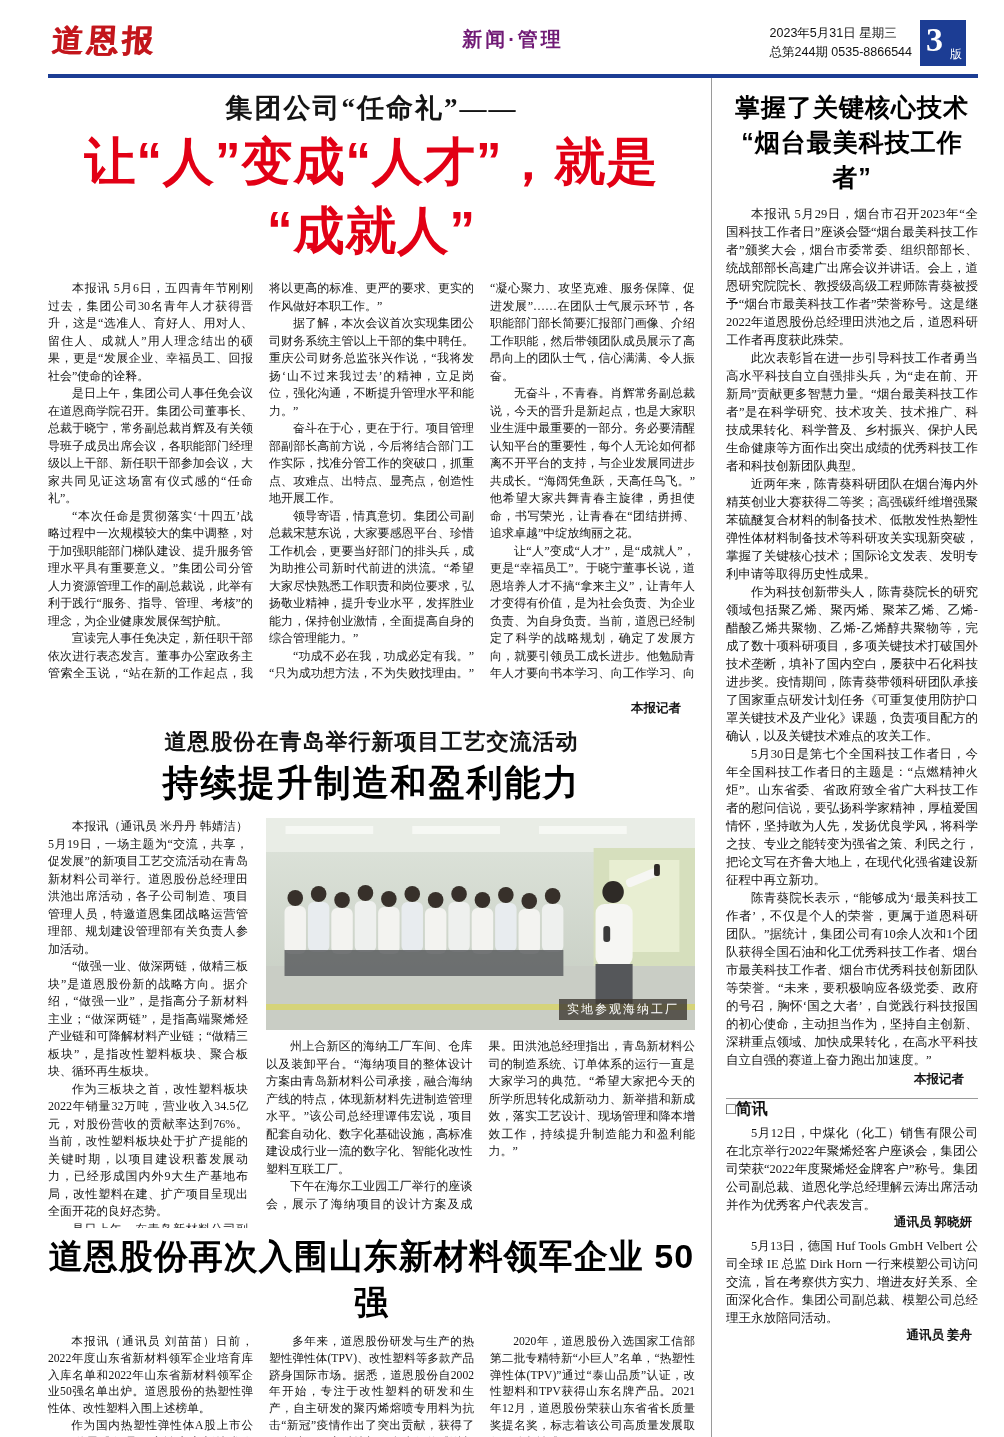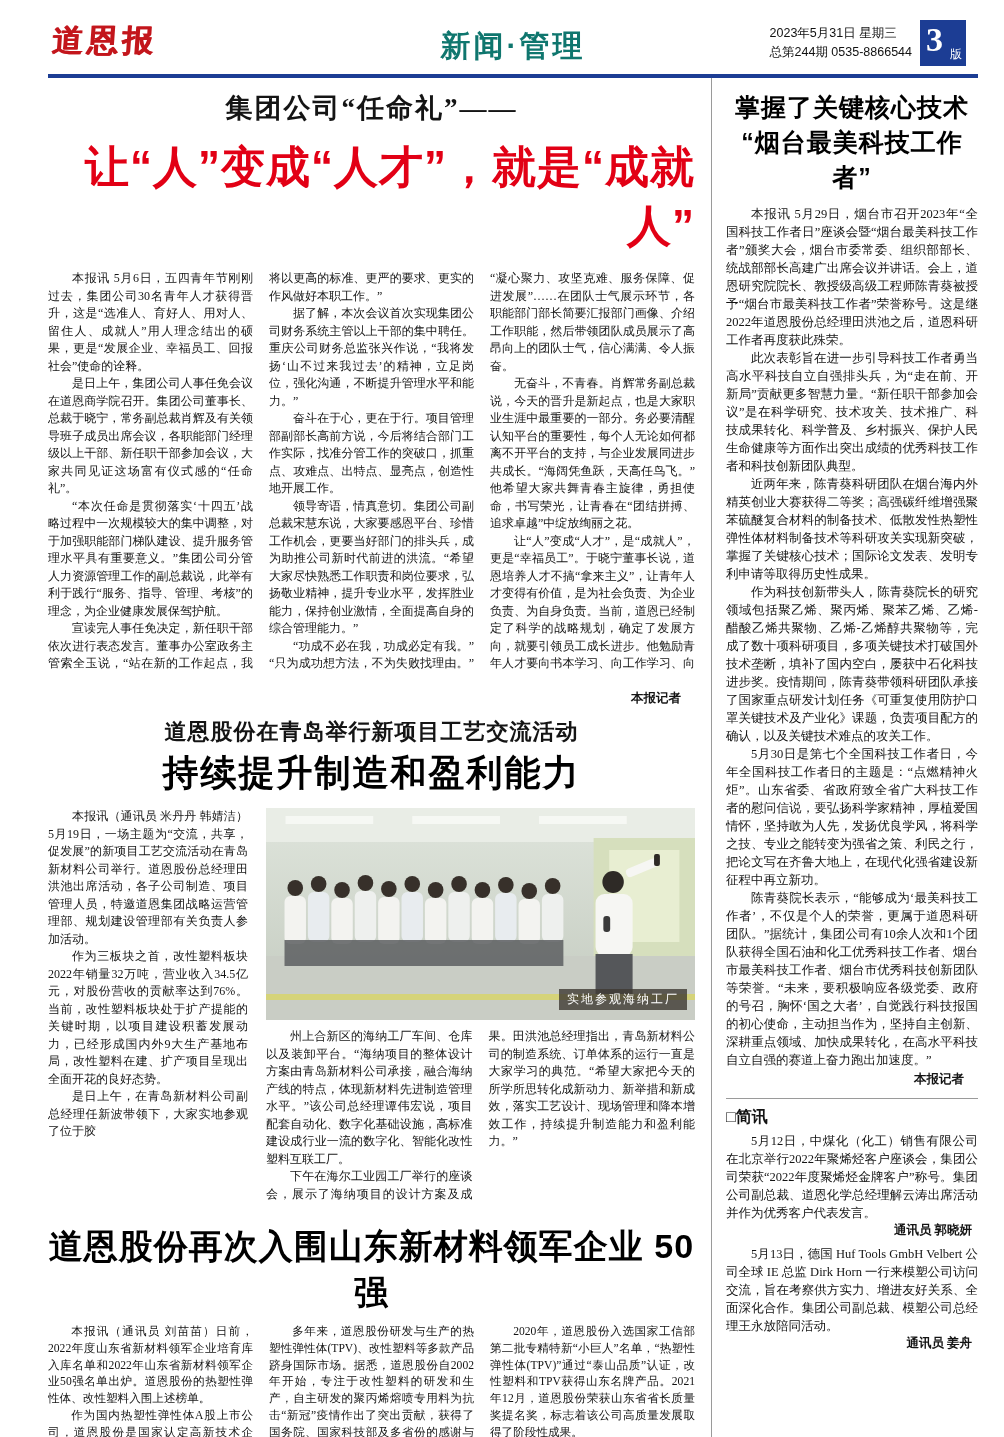--- a/index.html
+++ b/index.html
@@ -11,42 +11,42 @@
   }
   
   .header{position:relative;height:60px;margin-top:14px;border-bottom:4px solid #1c3d94;}
   .masthead{
     position:absolute;left:4px;top:6px;font-size:31px;font-weight:700;color:#c3161c;
     font-family:"Liberation Serif","DejaVu Serif",serif;letter-spacing:4px;
     transform:skewX(-4deg);text-shadow:1px 0 0 #c3161c;
   }
   .section-title{
     position:absolute;left:0;right:0;top:12px;text-align:center;
-    font-family:"Liberation Sans","DejaVu Sans",sans-serif;font-weight:800;font-size:30px;letter-spacing:3px;color:#0f766e;
+    font-family:"Liberation Sans","DejaVu Sans",sans-serif;font-weight:800;font-size:20px;letter-spacing:3px;color:#701a75;
   }
   .header-right{position:absolute;right:12px;top:6px;display:flex;align-items:flex-start;}
   .date-block{text-align:left;font-size:12.5px;line-height:1.5;color:#111;
     font-family:"Liberation Sans","DejaVu Sans",sans-serif;margin-right:8px;margin-top:4px;}
   .page-box{width:46px;height:46px;background:#1c3d94;color:#fff;position:relative;}
   .page-box .num{position:absolute;left:6px;top:1px;font-size:34px;font-weight:700;
     font-family:"Liberation Serif","DejaVu Serif",serif;}
   .page-box .lab{position:absolute;right:4px;bottom:3px;font-size:12px;
     font-family:"Liberation Sans","DejaVu Sans",sans-serif;}
   
   .content{display:flex;align-items:stretch;}
   .main{width:664px;box-sizing:border-box;padding-right:16px;border-right:1px solid #9a9a9a;}
   .sidebar{flex:1;box-sizing:border-box;padding-left:14px;}
   
   .para{margin:0;text-indent:2em;text-align:justify;}
   .byline{margin:2px 14px 0 0;text-align:right;font-weight:700;font-size:12.5px;}
   
   .top-article{margin-top:12px;}
   .kicker{margin:0;text-align:center;font-size:27px;font-weight:600;letter-spacing:2px;}
-  .top-headline{margin:12px 0 0;text-align:right;color:#e20015;
-    font-family:"Liberation Sans","DejaVu Sans",sans-serif;font-weight:800;font-size:44px;letter-spacing:1px;}
+  .top-headline{margin:2px 0 0;text-align:center;color:#e20015;
+    font-family:"Liberation Sans","DejaVu Sans",sans-serif;font-weight:800;font-size:51px;letter-spacing:1px;}
   .top-body{margin-top:14px;height:418px;overflow:hidden;
     column-count:3;column-gap:16px;column-fill:auto;font-size:12px;line-height:17.5px;}
   
   .mid-article{margin-top:10px;}
   .mid-kicker{margin:0;text-align:center;font-size:22px;font-weight:600;letter-spacing:1px;}
   .mid-headline{margin:2px 0 0;text-align:center;color:#000;
     font-family:"Liberation Sans","DejaVu Sans",sans-serif;font-weight:800;font-size:36px;letter-spacing:2px;}
   .mid-body{margin-top:10px;height:410px;overflow:hidden;display:flex;}
   .mid-col1{width:200px;flex:none;font-size:12px;line-height:17.5px;overflow:hidden;}
   .mid-right{flex:1;margin-left:18px;display:flex;flex-direction:column;}
@@ -60,21 +60,21 @@
   
   .bottom-article{margin-top:6px;}
   .bottom-headline{margin:0;text-align:center;color:#000;
     font-family:"Liberation Sans","DejaVu Sans",sans-serif;font-weight:800;font-size:34px;letter-spacing:1px;}
   .bottom-body{margin-top:8px;height:228px;overflow:hidden;
     column-count:3;column-gap:16px;column-fill:auto;font-size:11.6px;line-height:16.8px;}
   
   .side-headline{margin:12px 0 0;text-align:center;color:#000;
     font-family:"Liberation Sans","DejaVu Sans",sans-serif;font-weight:800;font-size:25px;line-height:1.4;letter-spacing:1px;}
   .side-body{margin-top:10px;font-size:12.5px;line-height:18px;}
-  .briefs{margin-top:10px;border-top:1px solid #9a9a9a;padding-top:8px;}
+  .briefs{margin-top:10px;border-top:1px solid #9a9a9a;padding-top:0;}
   .briefs-title{margin:0 0 4px;font-family:"Liberation Sans","DejaVu Sans",sans-serif;
     font-weight:800;font-size:16px;}
   .brief{font-size:12.5px;line-height:18px;}
   .brief-credit{margin:0 6px 6px 0;text-align:right;font-weight:700;font-size:12.5px;}
 </style>
 </head>
 <body>
 
 <div class="page">
 
@@ -114,20 +114,21 @@
           </div>
         <p class="byline">本报记者</p>
       </div>
 
       <div class="mid-article">
         <h3 class="mid-kicker">道恩股份在青岛举行新项目工艺交流活动</h3>
         <h1 class="mid-headline">持续提升制造和盈利能力</h1>
         <div class="mid-body">
           <div class="mid-col1">
               <p class="para">本报讯（通讯员 米丹丹 韩婧洁）5月19日，一场主题为“交流，共享，促发展”的新项目工艺交流活动在青岛新材料公司举行。道恩股份总经理田洪池出席活动，各子公司制造、项目管理人员，特邀道恩集团战略运营管理部、规划建设管理部有关负责人参加活动。</p>
+              <p class="para">“做强一业、做深两链，做精三板块”是道恩股份新的战略方向。据介绍，“做强一业”，是指高分子新材料主业；“做深两链”，是指高端聚烯烃产业链和可降解材料产业链；“做精三板块”，是指改性塑料板块、聚合板块、循环再生板块。</p>
               <p class="para">作为三板块之首，改性塑料板块2022年销量32万吨，营业收入34.5亿元，对股份营收的贡献率达到76%。当前，改性塑料板块处于扩产提能的关键时期，以项目建设积蓄发展动力，已经形成国内外9大生产基地布局，改性塑料在建、扩产项目呈现出全面开花的良好态势。</p>
               <p class="para">是日上午，在青岛新材料公司副总经理任新波带领下，大家实地参观了位于胶</p>
             </div>
           <div class="mid-right">
             <figure class="photo" style="margin:0">
               <svg viewBox="0 0 440 212" preserveAspectRatio="none">
                 <defs>
                   <linearGradient id="wall" x1="0" y1="0" x2="0" y2="1">
                     <stop offset="0" stop-color="#dfe5dc"></stop>
                       <stop offset="1" stop-color="#c3cabf"></stop>
@@ -207,21 +208,21 @@
 
     </div>
 
     <div class="sidebar">
       <h2 class="side-headline">
         <span>掌握了关键核心技术</span><br>
         <span>“烟台最美科技工作者”</span>
       </h2>
       <div class="side-body">
           <p class="para">本报讯 5月29日，烟台市召开2023年“全国科技工作者日”座谈会暨“烟台最美科技工作者”颁奖大会，烟台市委常委、组织部部长、统战部部长高建广出席会议并讲话。会上，道恩研究院院长、教授级高级工程师陈青葵被授予“烟台市最美科技工作者”荣誉称号。这是继2022年道恩股份总经理田洪池之后，道恩科研工作者再度获此殊荣。</p>
-          <p class="para">此次表彰旨在进一步引导科技工作者勇当高水平科技自立自强排头兵，为“走在前、开新局”贡献更多智慧力量。“新任职干部参加会议”是在科学研究、技术攻关、技术推广、科技成果转化、科学普及、乡村振兴、保护人民生命健康等方面作出突出成绩的优秀科技工作者和科技创新团队典型。</p>
+          <p class="para">此次表彰旨在进一步引导科技工作者勇当高水平科技自立自强排头兵，为“走在前、开新局”贡献更多智慧力量。“烟台最美科技工作者”是在科学研究、技术攻关、技术推广、科技成果转化、科学普及、乡村振兴、保护人民生命健康等方面作出突出成绩的优秀科技工作者和科技创新团队典型。</p>
           <p class="para">近两年来，陈青葵科研团队在烟台海内外精英创业大赛获得二等奖；高强碳纤维增强聚苯硫醚复合材料的制备技术、低散发性热塑性弹性体材料制备技术等科研攻关实现新突破，掌握了关键核心技术；国际论文发表、发明专利申请等取得历史性成果。</p>
           <p class="para">作为科技创新带头人，陈青葵院长的研究领域包括聚乙烯、聚丙烯、聚苯乙烯、乙烯-醋酸乙烯共聚物、乙烯-乙烯醇共聚物等，完成了数十项科研项目，多项关键技术打破国外技术垄断，填补了国内空白，屡获中石化科技进步奖。疫情期间，陈青葵带领科研团队承接了国家重点研发计划任务《可重复使用防护口罩关键技术及产业化》课题，负责项目配方的确认，以及关键技术难点的攻关工作。</p>
           <p class="para">5月30日是第七个全国科技工作者日，今年全国科技工作者日的主题是：“点燃精神火炬”。山东省委、省政府致全省广大科技工作者的慰问信说，要弘扬科学家精神，厚植爱国情怀，坚持敢为人先，发扬优良学风，将科学之技、专业之能转变为强省之策、利民之行，把论文写在齐鲁大地上，在现代化强省建设新征程中再立新功。</p>
           <p class="para">陈青葵院长表示，“能够成为‘最美科技工作者’，不仅是个人的荣誉，更属于道恩科研团队。”据统计，集团公司有10余人次和1个团队获得全国石油和化工优秀科技工作者、烟台市最美科技工作者、烟台市优秀科技创新团队等荣誉。“未来，要积极响应各级党委、政府的号召，胸怀‘国之大者’，自觉践行科技报国的初心使命，主动担当作为，坚持自主创新、深耕重点领域、加快成果转化，在高水平科技自立自强的赛道上奋力跑出加速度。”</p>
         </div>
       <p class="byline">本报记者</p>
 
       <div class="briefs">
         <h3 class="briefs-title">□简讯</h3>
         <p class="para brief">5月12日，中煤化（化工）销售有限公司在北京举行2022年聚烯烃客户座谈会，集团公司荣获“2022年度聚烯烃金牌客户”称号。集团公司副总裁、道恩化学总经理解云涛出席活动并作为优秀客户代表发言。</p>

